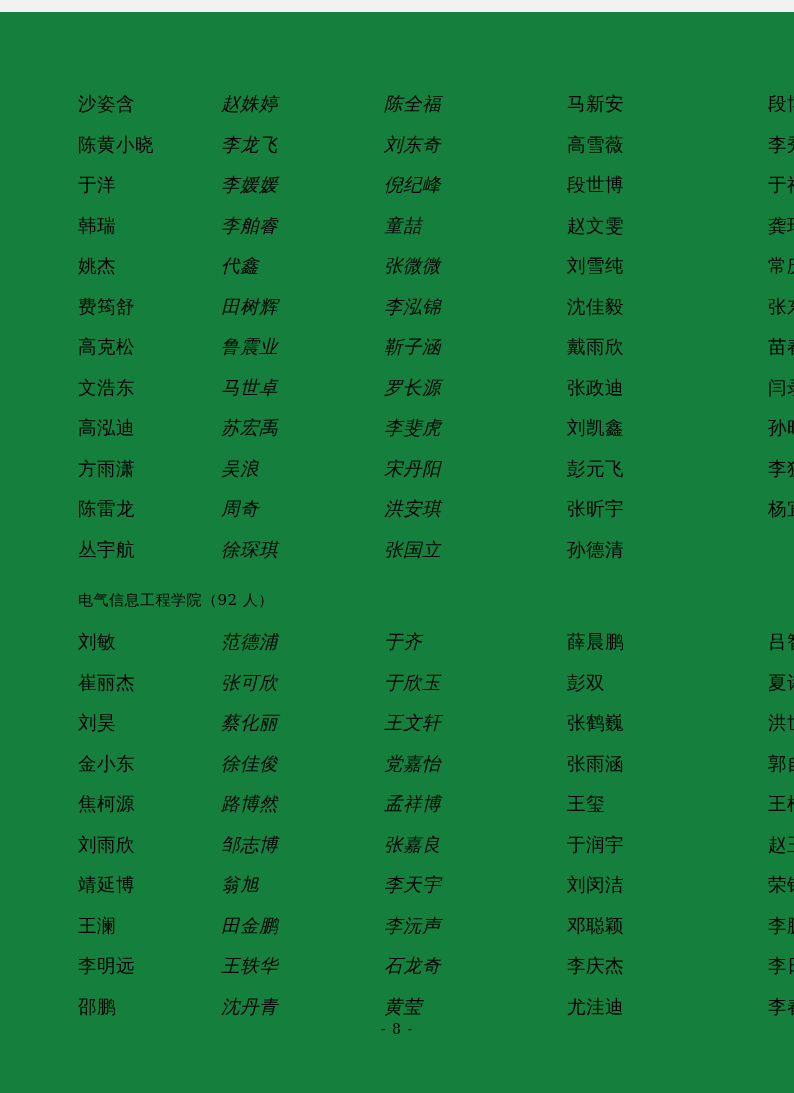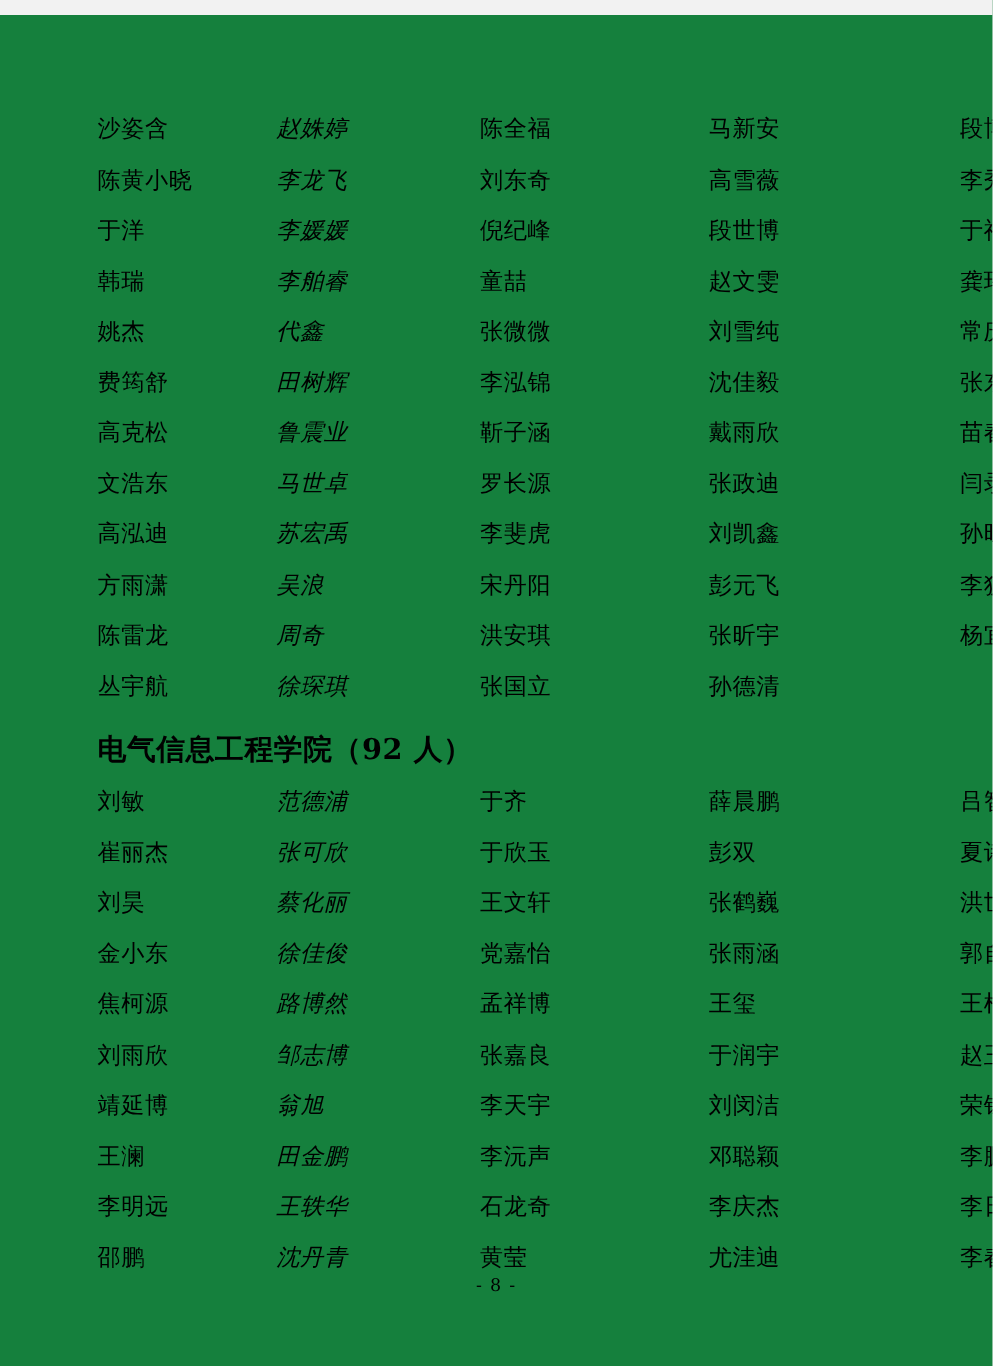--- a/index.html
+++ b/index.html
@@ -33,41 +33,41 @@
     height: 40.5px;
     font-size: 18.5px;
     line-height: 40.5px;
     padding: 0;
     vertical-align: middle;
     white-space: nowrap;
     letter-spacing: 0.5px;
   }
   .name-table td.c0 { width: 124px; padding-left: 0px; }
   .name-table td.c1 { width: 124px; padding-left: 19px; font-style: italic; }
-  .name-table td.c2 { width: 124px; padding-left: 39px; }
+  .name-table td.c2 { width: 124px; padding-left: 39px; font-style: italic; }
   .name-table td.c3 { width: 124px; padding-left: 59px; }
   .name-table td.c4 { width: 144px; padding-left: 77px; }
 
   
   .n2 {
     display: inline-block;
     width: 4.4em;
     text-align: justify;
     text-align-last: justify;
   }
   .n2::after {
     content: "";
     display: inline-block;
     width: 100%;
   }
   .n3 { display: inline-block; }
 
   .section-head {
-    font-size: 23px;
-    font-weight: bold;
+    font-size: 15px;
+    font-weight: normal;
     line-height: 40px;
     padding-top: 10px;
     padding-bottom: 2px;
     padding-left: 0px;
     letter-spacing: 0.5px;
     font-family: "DejaVu Serif", "Liberation Serif", serif;
   }
 
   .page-number {
     position: absolute;

